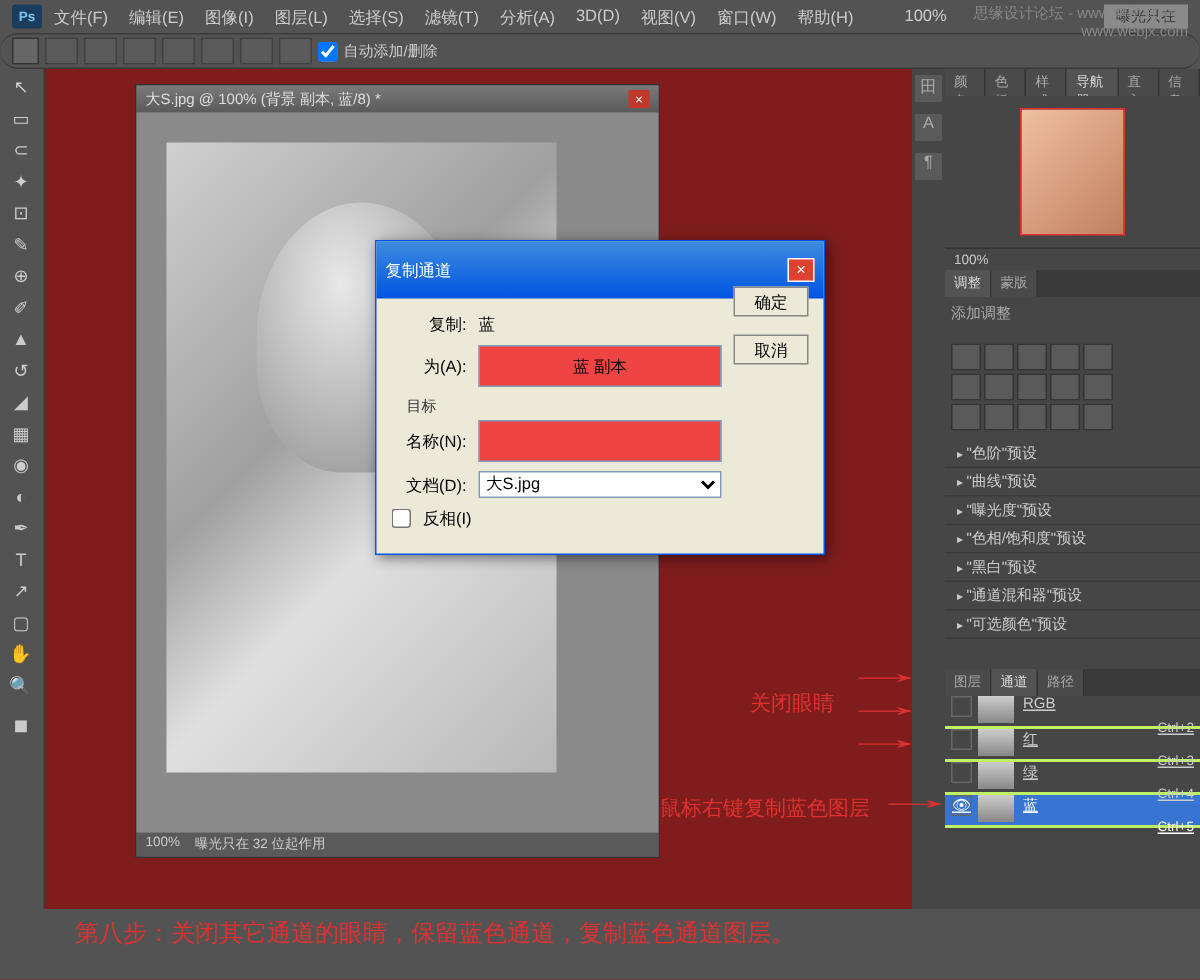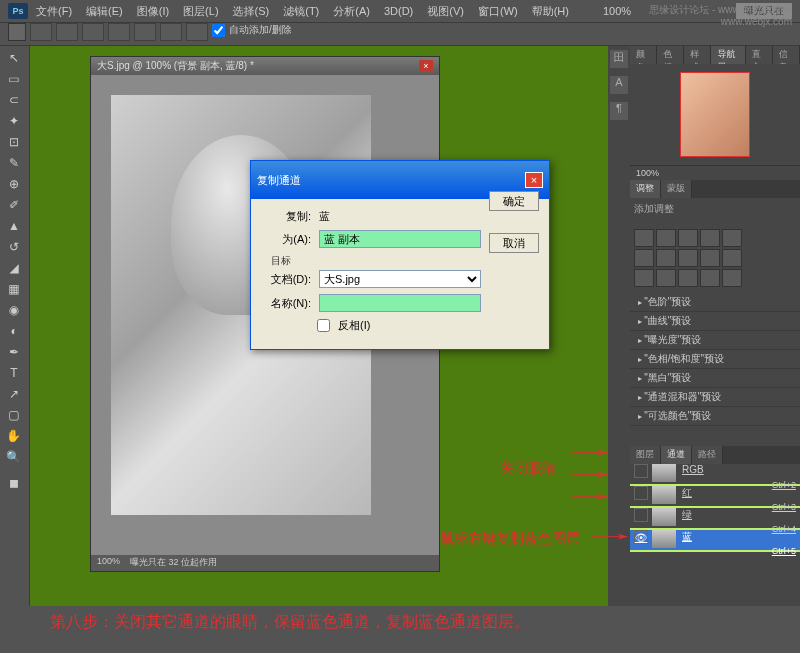--- a/index.html
+++ b/index.html
@@ -2,28 +2,28 @@
 <html><head>
 <meta charset="utf-8">
 <style>
 * { margin: 0; padding: 0; box-sizing: border-box; font-family: "Microsoft YaHei", sans-serif; }
 body { background: #535353; width: 800px; height: 653px; overflow: hidden; position: relative; }
 .menubar { background: #535353; height: 22px; display: flex; align-items: center; padding: 0 8px; color: #ccc; font-size: 11px; gap: 2px; }
 .menubar span { padding: 2px 6px; cursor: pointer; }
 .ps-icon { width: 20px; height: 16px; background: #1a3c5e; color: #7ec5f0; font-size: 9px; font-weight: bold; display: flex; align-items: center; justify-content: center; border-radius: 2px; }
 .essential-tag { background: #8a8a8a; color: #333; padding: 1px 8px; font-size: 10px; margin-left: auto; }
 .watermark { position: absolute; right: 8px; top: 4px; color: #888; font-size: 10px; text-align: right; line-height: 1.2; }
-.toolbar { background: #535353; height: 24px; border-top: 1px solid #3a3a3a; border-bottom: 1px solid #3a3a3a; display: flex; align-items: flex-start; padding: 0 8px; gap: 4px; }
+.toolbar { background: #535353; height: 24px; border-top: 1px solid #3a3a3a; border-bottom: 1px solid #3a3a3a; display: flex; align-items: center; padding: 0 8px; gap: 4px; border-radius: 12px; }
 .tool-swatch { width: 18px; height: 18px; background: #666; border: 1px solid #333; }
 .tool-btn { width: 22px; height: 18px; background: #5a5a5a; border: 1px solid #404040; }
 .auto-check { color: #ccc; font-size: 10px; display: flex; align-items: center; gap: 4px; }
 .main-area { display: flex; height: 560px; }
 .tools-panel { width: 30px; background: #535353; border-right: 1px solid #3a3a3a; padding: 2px; display: flex; flex-direction: column; gap: 1px; }
 .tool { width: 24px; height: 20px; background: #535353; border: 1px solid transparent; color: #ccc; font-size: 12px; display: flex; align-items: center; justify-content: center; }
-.canvas-area { flex: 1; background: #4d7c0f; position: relative; }
+.canvas-area { flex: 1; background: #7f1d1d; position: relative; }
 .doc-window { position: absolute; left: 60px; top: 10px; width: 350px; background: #6a6a6a; border: 1px solid #333; }
 .doc-title { background: linear-gradient(#7a7a7a,#5a5a5a); height: 18px; color: #ddd; font-size: 10px; padding: 2px 6px; display: flex; align-items: center; }
 .doc-close { margin-left: auto; background: #c0392b; width: 14px; height: 12px; color: #fff; font-size: 9px; text-align: center; line-height: 12px; }
 .doc-canvas { background: #8a8a8a; height: 480px; padding: 20px; position: relative; }
 .photo { width: 260px; height: 420px; background: linear-gradient(135deg, #d0d0d0 0%, #a0a0a0 40%, #e0e0e0 60%, #b8b8b8 100%); position: relative; overflow: hidden; }
 .photo::before { content: ""; position: absolute; top: 40px; left: 60px; width: 140px; height: 180px; background: radial-gradient(ellipse at 40% 30%, #e8e8e8, #888); border-radius: 50% 50% 40% 40%; }
 .doc-status { background: #5a5a5a; height: 16px; color: #ccc; font-size: 9px; padding: 1px 6px; display: flex; gap: 10px; }
 .right-panels { width: 170px; background: #464646; display: flex; flex-direction: column; }
 .panel-tabs { display: flex; background: #3a3a3a; height: 18px; font-size: 9px; }
 .panel-tab { padding: 2px 6px; color: #aaa; background: #4a4a4a; border-right: 1px solid #333; }
@@ -42,24 +42,24 @@
 .channel-row.selected { background: #3874d1; color: #fff; }
 .eye-box { width: 14px; height: 14px; border: 1px solid #666; margin-right: 4px; display: flex; align-items: center; justify-content: center; }
 .ch-thumb { width: 24px; height: 18px; background: linear-gradient(#ccc,#888); margin-right: 6px; }
 .ch-shortcut { margin-left: auto; font-size: 9px; margin-top: 16px; }
 .dialog { position: absolute; left: 250px; top: 160px; width: 300px; background: #ece9d8; border: 1px solid #0054e3; box-shadow: 2px 2px 8px rgba(0,0,0,0.5); z-index: 100; }
 .dialog-title { background: linear-gradient(#3c8cde,#0054e3); height: 38px; color: #fff; font-size: 11px; padding: 3px 6px; display: flex; align-items: center; }
 .dialog-close { margin-left: auto; background: #e04030; width: 18px; height: 16px; color: #fff; text-align: center; border: 1px solid #fff; font-size: 11px; line-height: 14px; }
 .dialog-body { padding: 10px; font-size: 11px; color: #000; }
 .dlg-row { display: flex; align-items: center; margin-bottom: 6px; gap: 8px; }
 .dlg-label { width: 50px; text-align: right; }
-.dlg-input { flex: 1; height: 18px; border: 1px solid #7f9db9; background: #86efac; padding: 1px 4px; font-size: 11px; }
+.dlg-input { flex: 1; height: 28px; border: 1px solid #7f9db9; background: #ef4444; padding: 1px 4px; font-size: 11px; text-align: center; }
 .dlg-select { flex: 1; height: 18px; border: 1px solid #7f9db9; background: #fff; font-size: 11px; }
 .dlg-section { font-size: 10px; color: #333; margin: 4px 0 2px 10px; }
-.dlg-btns { position: absolute; right: 10px; top: 30px; display: flex; flex-direction: column; gap: 22px; }
+.dlg-btns { position: absolute; right: 10px; top: 30px; display: flex; flex-direction: column; gap: 12px; }
 .dlg-btn { width: 50px; height: 20px; background: #ece9d8; border: 1px solid #888; font-size: 11px; }
 .annotation { position: absolute; color: #e03030; font-size: 14px; font-weight: 500; pointer-events: none; }
 .arrow { position: absolute; color: #e03030; font-size: 20px; transform: scaleX(3); }
 .bottom-text { position: absolute; bottom: 20px; left: 50px; color: #e03030; font-size: 16px; }
 .side-icons { width: 22px; background: #464646; display: flex; flex-direction: column; gap: 8px; padding: 4px 2px; }
 .side-icon { width: 18px; height: 18px; background: #5a5a5a; color: #aaa; font-size: 11px; text-align: center; }
 </style>
 </head>
 <body>
 
@@ -246,30 +246,30 @@
     <div class="dlg-row" style="width:220px">
       <div class="dlg-label">复制:</div>
       <span>蓝</span>
     </div>
     <div class="dlg-row" style="width:220px">
       <div class="dlg-label">为(A):</div>
       <input class="dlg-input" value="蓝 副本" style="">
     </div>
     <div class="dlg-section">目标</div>
     <div class="dlg-row" style="width:220px">
+      <div class="dlg-label">名称(N):</div>
+      <input class="dlg-input" disabled="" value="" style="">
+    </div>
+    <div class="dlg-row" style="width:220px">
       <div class="dlg-label">文档(D):</div>
       <select class="dlg-select">
         <option>大S.jpg</option>
       </select>
     </div>
-    <div class="dlg-row" style="width:220px">
-      <div class="dlg-label">名称(N):</div>
-      <input class="dlg-input" disabled="" value="" style="">
-    </div>
-    <div class="dlg-row" style="margin-left:56px">
+    <div class="dlg-row" style="">
       <input type="checkbox" style="">
       <span>反相(I)</span>
     </div>
   </div>
 </div>
 
 <div class="annotation" style="left:500px;top:460px">关闭眼睛</div>
 <div class="annotation" style="left:440px;top:530px">鼠标右键复制蓝色图层</div>
 <div class="arrow" style="left:580px;top:438px">→</div>
 <div class="arrow" style="left:580px;top:460px">→</div>

